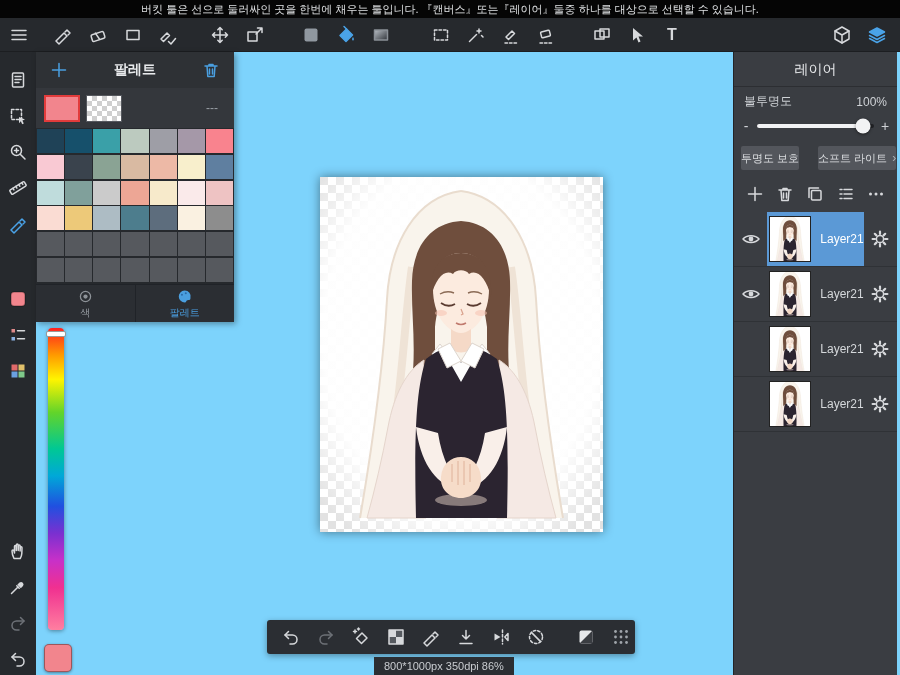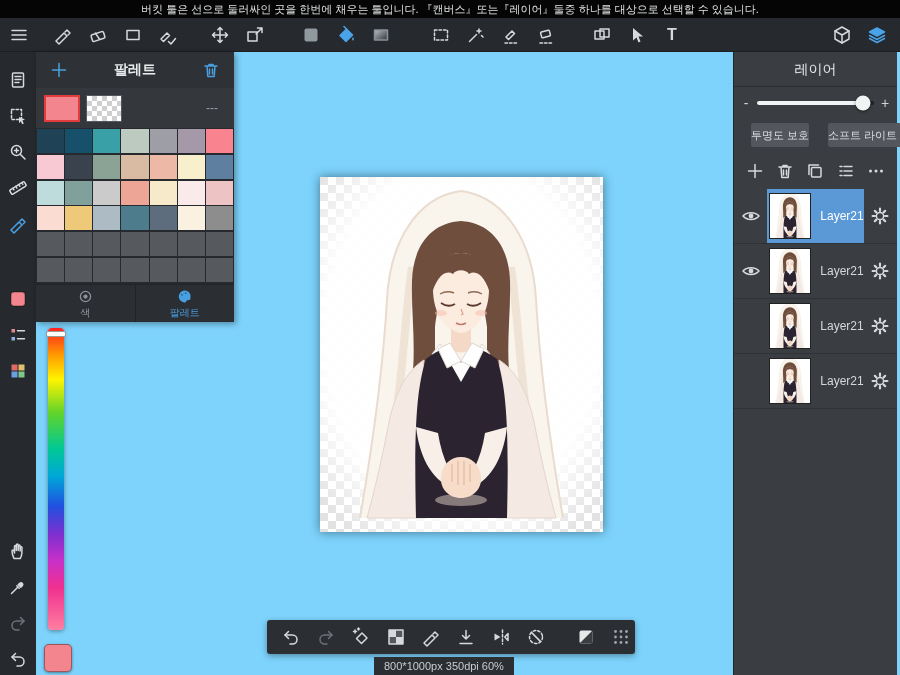--- a/index.html
+++ b/index.html
@@ -67,21 +67,21 @@
   
   .rpanel{position:absolute;left:705px;top:52px;width:164px;height:623px;background:#3a3d42;border-left:1px solid #222428;box-sizing:border-box;margin-left:28px;}
   .rp-title{height:34px;line-height:34px;text-align:center;font-size:14px;color:#e8eaec;border-bottom:1px solid #2c2e32;}
   .rp-oprow{display:flex;justify-content:space-between;align-items:center;padding:6px 10px 0 10px;font-size:12px;color:#cfd2d6;}
   .rp-slider{display:flex;align-items:center;gap:7px;padding:4px 8px 2px 8px;height:24px;}
   .sl-sign{font-size:14px;color:#cfd2d6;width:8px;text-align:center;}
   .sl-track{position:relative;flex:1;height:4px;background:#1f2124;border-radius:2px;}
   .sl-fill{position:absolute;left:0;top:0;bottom:0;width:91%;background:#f2f3f4;border-radius:2px;}
   .sl-handle{position:absolute;top:50%;left:91%;width:15px;height:15px;border-radius:50%;background:#f2f3f4;
              transform:translate(-50%,-50%);box-shadow:0 1px 3px rgba(0,0,0,.5);}
-  .rp-btnrow{display:grid;grid-template-columns:1fr 1fr;gap:19px;padding:6px 7px 0 17px;}
+  .rp-btnrow{display:grid;grid-template-columns:1fr 1fr;gap:19px;padding:6px 7px 0 7px;}
   .lbtn{height:24px;background:#53565c;border-radius:2px;display:flex;align-items:center;justify-content:center;gap:5px;
         font-size:11px;color:#dcdee1;white-space:nowrap;}
   .lbtn .chev{color:#aeb2b8;font-size:12px;}
   .rp-icons{height:36px;display:flex;align-items:center;justify-content:space-around;padding:0 6px;margin-top:6px;}
   .rp-listhead{height:19px;line-height:19px;background:#2b2e33;font-size:12px;color:#cfd2d6;padding-left:10px;}
   .lrow{height:54px;display:flex;align-items:stretch;border-bottom:1px solid rgba(0,0,0,.18);}
   .eye-cell{width:38px;display:flex;align-items:center;justify-content:center;}
   .lcontent{flex:1;display:flex;align-items:center;gap:9px;padding-left:2px;}
   .lrow.selected .lcontent{background:#5b99d6;}
   .lthumb{width:42px;height:46px;background:#fff;border:1px solid #222;box-sizing:border-box;overflow:hidden;}
@@ -525,24 +525,28 @@
             <circle cx="10" cy="10" r="1.4"></circle>
             <circle cx="15.5" cy="10" r="1.4"></circle>
             <circle cx="4.5" cy="15.5" r="1.4"></circle>
             <circle cx="10" cy="15.5" r="1.4"></circle>
             <circle cx="15.5" cy="15.5" r="1.4"></circle>
           </g>
         </svg>
       </button>
   </div>
 
-  <div class="status-pill">800*1000px 350dpi 60%</div>
+  <div class="status-pill">800*1000px 350dpi 86%</div>
 
   <div class="rpanel">
     <div class="rp-title">레이어</div>
+    <div class="rp-oprow">
+      <span>불투명도</span>
+      <span>100%</span>
+    </div>
     <div class="rp-slider">
       <span class="sl-sign">-</span>
       <div class="sl-track">
         <div class="sl-fill"></div>
         <div class="sl-handle"></div>
       </div>
       <span class="sl-sign">+</span>
     </div>
     <div class="rp-btnrow">
       <button class="lbtn">

